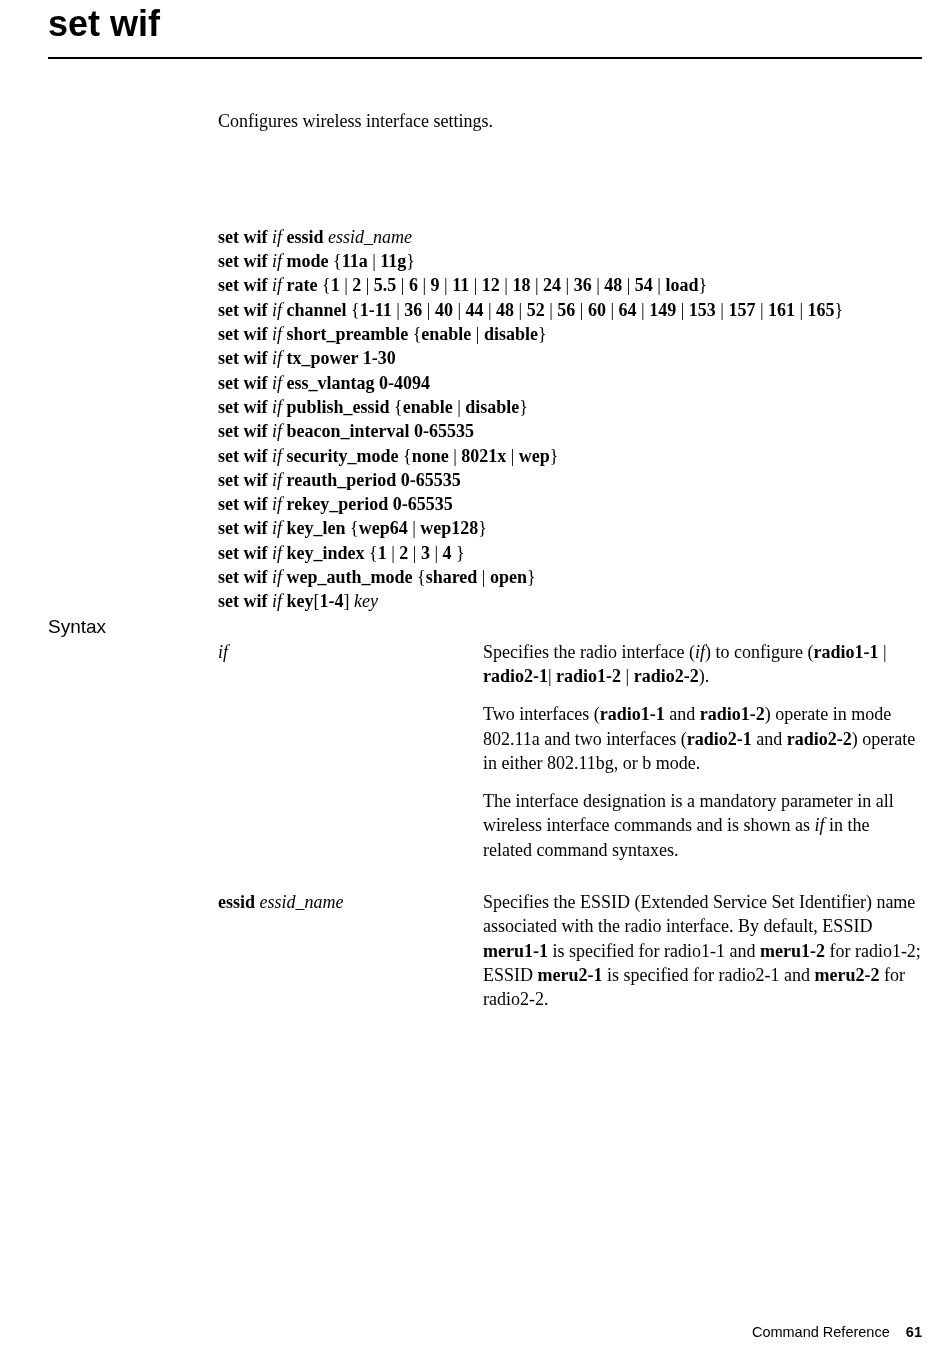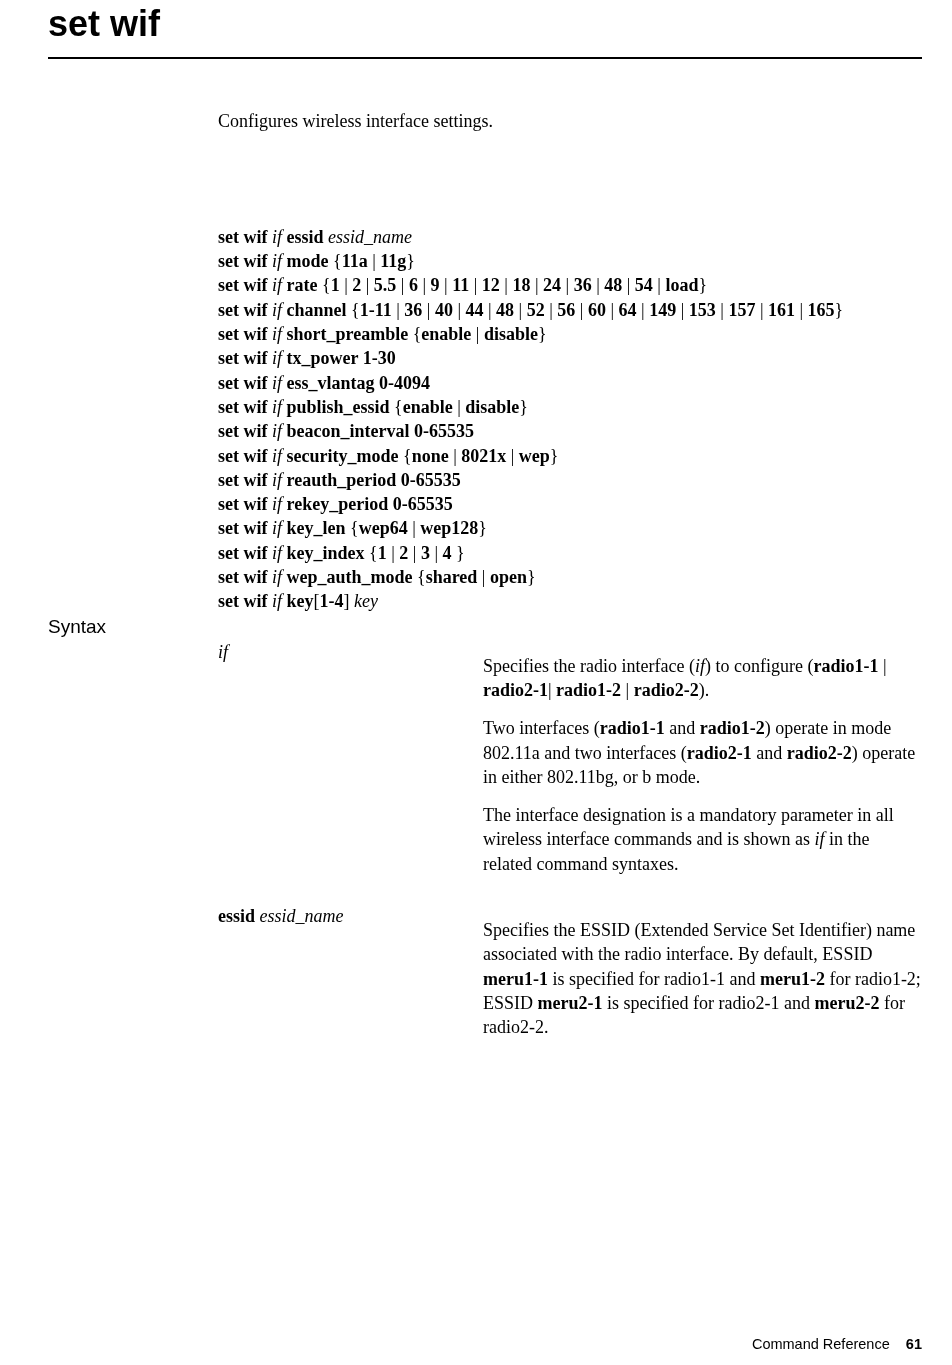--- a/index.html
+++ b/index.html
@@ -65,28 +65,28 @@
     .param-name {
       width: 265px;
       flex: 0 0 265px;
       font-size: 18px;
     }
     .param-desc {
       flex: 1;
       font-size: 18px;
     }
     .param-desc p {
-      margin-top: 14px;
+      margin-top: 0;
       margin-bottom: 14px;
     }
     b { font-weight: bold; }
     i { font-style: italic; }
     .footer {
       position: absolute;
-      bottom: 10px;
+      bottom: 22px;
       right: 30px;
       font-family: Arial, Helvetica, sans-serif;
       font-size: 14.5px;
     }
     .footer .pnum {
       font-weight: bold;
     }
   </style>
 </head>
 <body>

